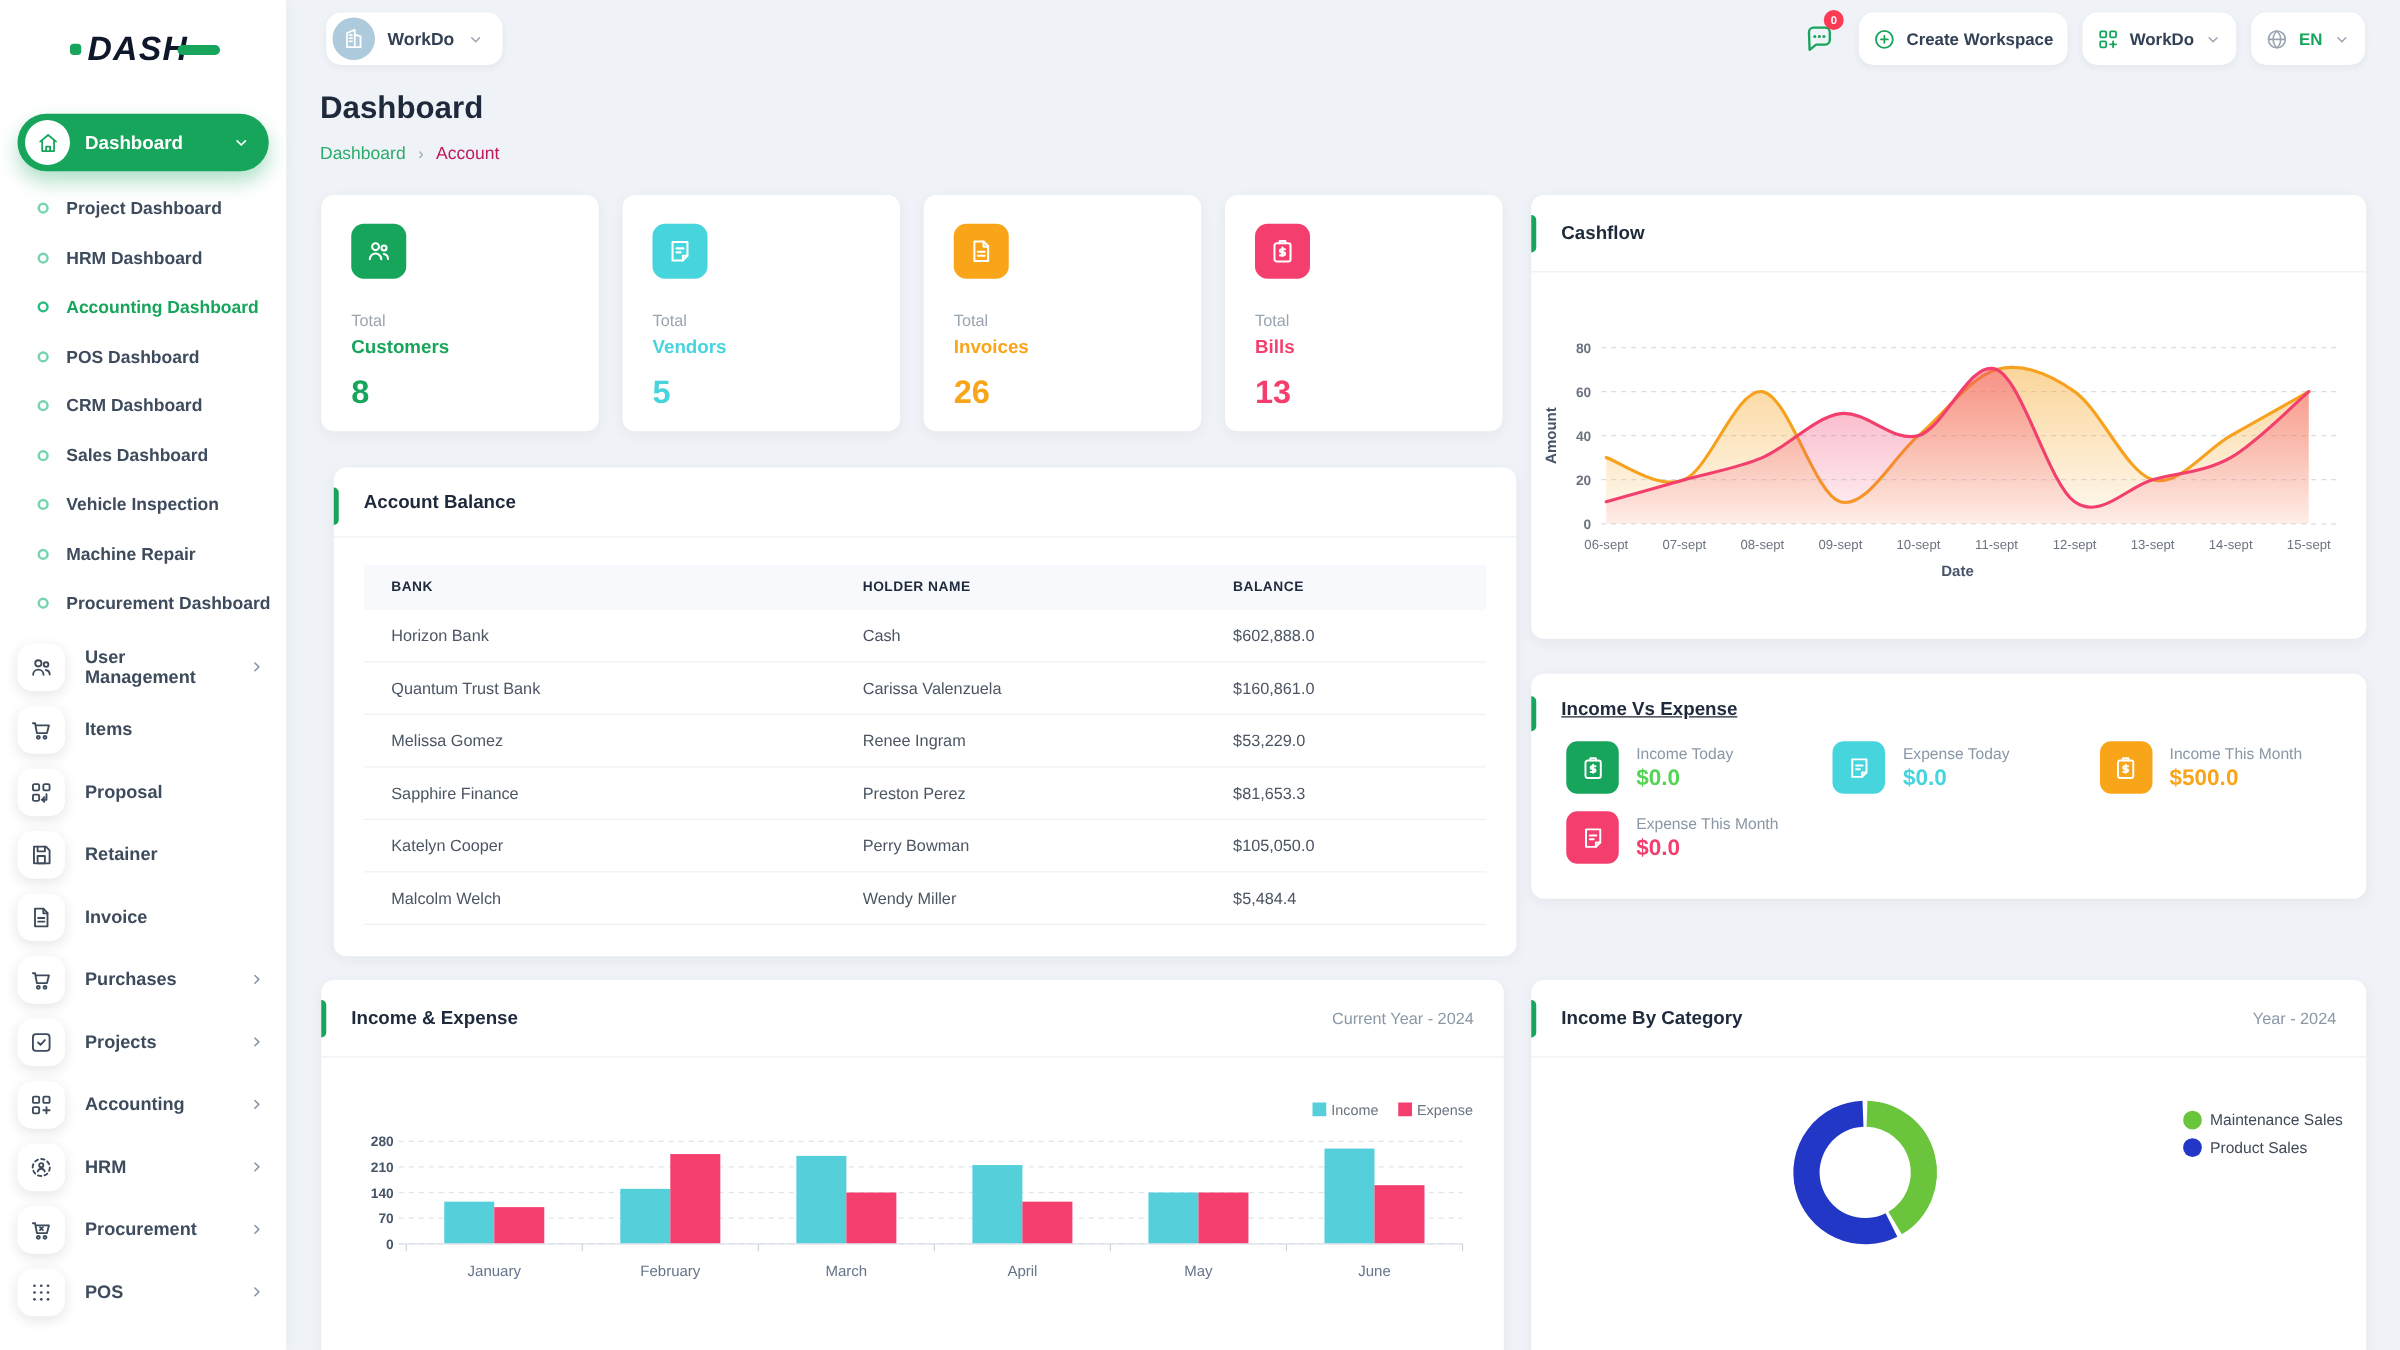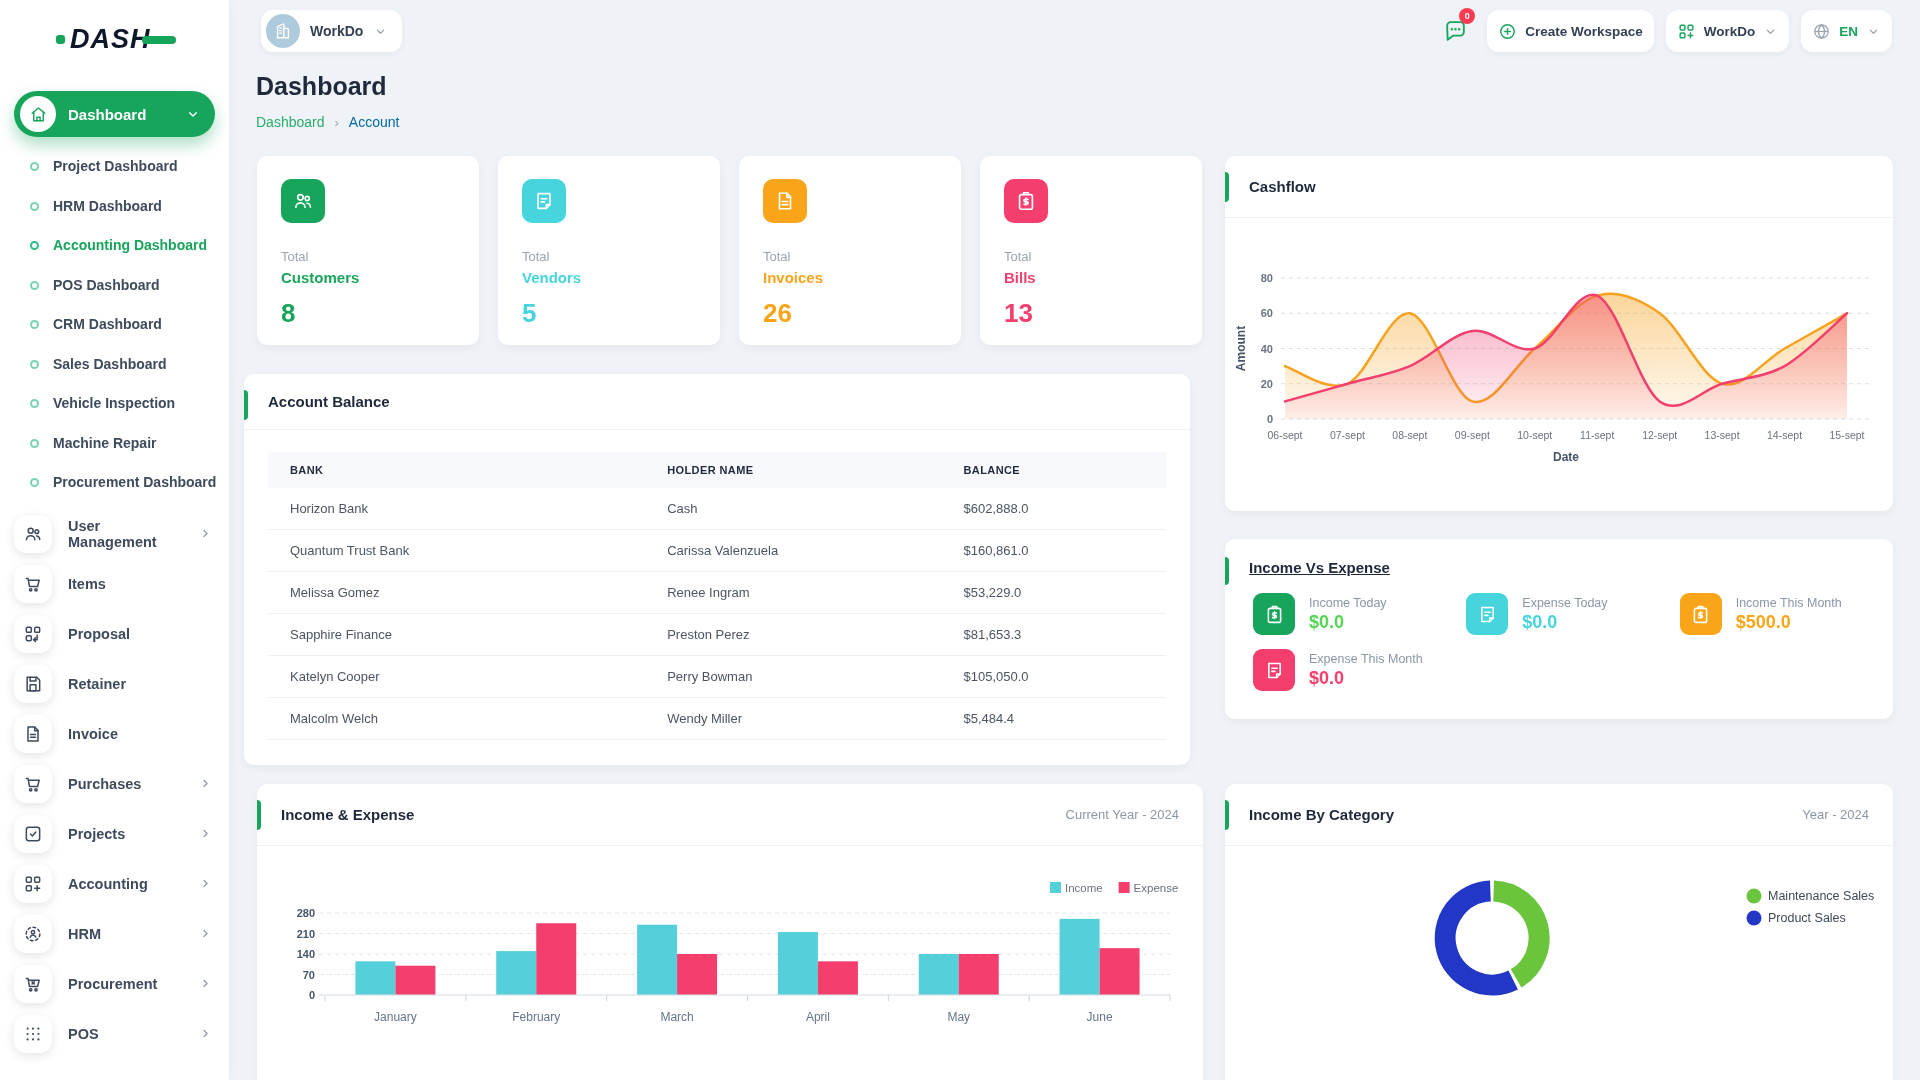--- a/index.html
+++ b/index.html
@@ -49,21 +49,21 @@
   .pill-btn .gr { color:#17a45b; }
   .pill-btn .gy { color:#9aa5b1; }
   .pill-btn svg.chev { color:#9aa5b1; }
   .lang { color:#17a45b; }
 
   
   .page-title { position:absolute; left:256px; top:72px; font-size:25px; font-weight:700; color:#1e293b; }
   .breadcrumb { position:absolute; left:256px; top:114px; font-size:14px; display:flex; gap:10px; align-items:center; }
   .breadcrumb .link { color:#29ab6a; cursor:pointer; }
   .breadcrumb .sep { color:#9aa5b1; font-size:13px; }
-  .breadcrumb .cur { color:#0369a1; }
+  .breadcrumb .cur { color:#be185d; }
 
   
   .card { position:absolute; background:#fff; border-radius:10px; box-shadow:0 3px 10px rgba(30,41,59,.05); }
   .card-head { position:relative; height:62px; display:flex; align-items:center; justify-content:space-between;
                padding:0 24px; border-bottom:1px solid #edf1f5; }
   .card-head::before { content:""; position:absolute; left:0; top:16px; width:4px; height:30px; background:#17a45b; border-radius:0 4px 4px 0; }
   .card-title { font-size:15px; font-weight:700; color:#1e293b; }
   .card-sub { font-size:13px; color:#8a97a6;text-align:right; }
 
   
@@ -534,21 +534,21 @@
       <text x="372.22222222222223" y="221" text-anchor="middle" font-size="10.5" fill="#6b7280">11-sept</text>
       <text x="434.6666666666667" y="221" text-anchor="middle" font-size="10.5" fill="#6b7280">12-sept</text>
       <text x="497.1111111111111" y="221" text-anchor="middle" font-size="10.5" fill="#6b7280">13-sept</text>
       <text x="559.5555555555555" y="221" text-anchor="middle" font-size="10.5" fill="#6b7280">14-sept</text>
       <text x="622" y="221" text-anchor="middle" font-size="10.5" fill="#6b7280">15-sept</text>
       <text x="341" y="243" text-anchor="middle" font-size="12" fill="#475569" font-weight="bold">Date</text>
       <text x="20" y="130.5" text-anchor="middle" font-size="12" fill="#475569" font-weight="bold" transform="rotate(-90 20 130.5)">Amount</text>
     </svg>
 </div>
 
-<div class="card" style="left:244px; top:374px; width:946px; height:391px;">
+<div class="card" style="left:267px; top:374px; width:946px; height:391px;">
   <div class="card-head" style="height:56px">
     <span class="card-title">Account Balance</span>
   </div>
   <table class="balance">
     <thead>
       <tr>
         <th style="width:42%">Bank</th>
         <th style="width:33%">Holder Name</th>
         <th style="width:25%">Balance</th>
       </tr>

